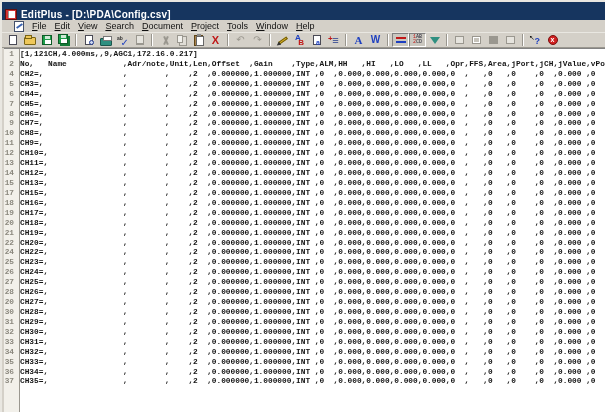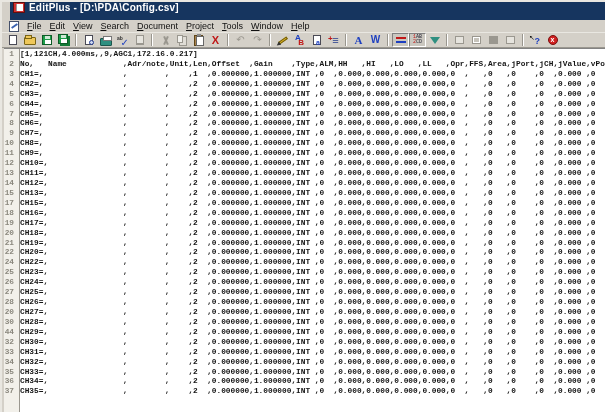--- a/index.html
+++ b/index.html
@@ -4,30 +4,30 @@
 <style>
   html,body{margin:0;padding:0;background:#808080;}
   *{box-sizing:border-box;}
   .window{
     position:relative;width:605px;height:412px;background:#d4d0c8;
     border-left:2px solid #e9e7e1;border-top:2px solid #e9e7e1;
     font-family:"Liberation Sans",sans-serif;overflow:hidden;
   }
   
   .titlebar{
-    position:absolute;left:8px;top:0;right:0;height:18px;background:#16355f;
-    display:flex;align-items:flex-start;padding:0 3px;gap:4px;
+    position:absolute;left:0;top:0;right:0;height:18px;background:#16355f;
+    display:flex;align-items:flex-end;padding:0 3px;gap:4px;
   }
   .appico{width:12px;height:11px;background:#d23030;border:1px solid #5c0f0f;position:relative;flex:0 0 auto;}
   .appico::after{content:"";position:absolute;right:1px;top:1px;width:6px;height:7px;background:#fff;border-left:1px solid #999;}
   .title-text{color:#fff;font-size:10px;font-weight:bold;letter-spacing:.2px;white-space:nowrap;}
   
   .menubar{
     position:absolute;left:0;top:18px;right:0;height:13px;background:#d4d0c8;
-    display:flex;align-items:center;padding:0 6px;font-size:9px;color:#111;
+    display:flex;align-items:center;padding:0 11px;font-size:9px;color:#111;
     border-bottom:1px solid #e9e7e1;
   }
   .mdoc{width:10px;height:11px;background:#fff;border:1px solid #44506a;position:relative;margin:0 4px 0 1px;flex:0 0 auto;}
   .mdoc::after{content:"";position:absolute;left:1px;top:3px;width:7px;height:2px;background:#3a62b0;transform:rotate(-35deg);}
   .mitem{padding:1px 4px;white-space:nowrap;}
   .mitem u{text-decoration:underline;}
   
   .toolbar{
     position:absolute;left:0;top:31px;right:0;height:15px;background:#d4d0c8;
     display:flex;align-items:center;padding:0 2px;
@@ -217,21 +217,20 @@
       <div class="tbtn">
         <i class="stp">x</i>
       </div>
     </div>
 
   <div class="editor">
     <div class="gutterbg"></div>
     <div class="lines" id="editor-lines">
         <div class="line"><span class="ln">1</span><span class="tx">[1,121CH,4.000ms,,9,AGC1,172.16.0.217]</span></div>
         <div class="line"><span class="ln">2</span><span class="tx">No,   Name            ,Adr/note,Unit,Len,Offset  ,Gain    ,Type,ALM,HH   ,HI   ,LO   ,LL   ,Opr,FFS,Area,jPort,jCH,jValue,vPort</span></div>
-        <div class="line"><span class="ln">3</span><span class="tx">CH1=,                 ,        ,    ,1  ,0.000000,1.000000,INT ,0  ,0.000,0.000,0.000,0.000,0  ,   ,0   ,0    ,0  ,0.000 ,0</span></div>
         <div class="line"><span class="ln">4</span><span class="tx">CH2=,                 ,        ,    ,2  ,0.000000,1.000000,INT ,0  ,0.000,0.000,0.000,0.000,0  ,   ,0   ,0    ,0  ,0.000 ,0</span></div>
         <div class="line"><span class="ln">5</span><span class="tx">CH3=,                 ,        ,    ,2  ,0.000000,1.000000,INT ,0  ,0.000,0.000,0.000,0.000,0  ,   ,0   ,0    ,0  ,0.000 ,0</span></div>
         <div class="line"><span class="ln">6</span><span class="tx">CH4=,                 ,        ,    ,2  ,0.000000,1.000000,INT ,0  ,0.000,0.000,0.000,0.000,0  ,   ,0   ,0    ,0  ,0.000 ,0</span></div>
         <div class="line"><span class="ln">7</span><span class="tx">CH5=,                 ,        ,    ,2  ,0.000000,1.000000,INT ,0  ,0.000,0.000,0.000,0.000,0  ,   ,0   ,0    ,0  ,0.000 ,0</span></div>
         <div class="line"><span class="ln">8</span><span class="tx">CH6=,                 ,        ,    ,2  ,0.000000,1.000000,INT ,0  ,0.000,0.000,0.000,0.000,0  ,   ,0   ,0    ,0  ,0.000 ,0</span></div>
         <div class="line"><span class="ln">9</span><span class="tx">CH7=,                 ,        ,    ,2  ,0.000000,1.000000,INT ,0  ,0.000,0.000,0.000,0.000,0  ,   ,0   ,0    ,0  ,0.000 ,0</span></div>
         <div class="line"><span class="ln">10</span><span class="tx">CH8=,                 ,        ,    ,2  ,0.000000,1.000000,INT ,0  ,0.000,0.000,0.000,0.000,0  ,   ,0   ,0    ,0  ,0.000 ,0</span></div>
         <div class="line"><span class="ln">11</span><span class="tx">CH9=,                 ,        ,    ,2  ,0.000000,1.000000,INT ,0  ,0.000,0.000,0.000,0.000,0  ,   ,0   ,0    ,0  ,0.000 ,0</span></div>
         <div class="line"><span class="ln">12</span><span class="tx">CH10=,                ,        ,    ,2  ,0.000000,1.000000,INT ,0  ,0.000,0.000,0.000,0.000,0  ,   ,0   ,0    ,0  ,0.000 ,0</span></div>
         <div class="line"><span class="ln">13</span><span class="tx">CH11=,                ,        ,    ,2  ,0.000000,1.000000,INT ,0  ,0.000,0.000,0.000,0.000,0  ,   ,0   ,0    ,0  ,0.000 ,0</span></div>
@@ -243,21 +242,21 @@
         <div class="line"><span class="ln">20</span><span class="tx">CH18=,                ,        ,    ,2  ,0.000000,1.000000,INT ,0  ,0.000,0.000,0.000,0.000,0  ,   ,0   ,0    ,0  ,0.000 ,0</span></div>
         <div class="line"><span class="ln">21</span><span class="tx">CH19=,                ,        ,    ,2  ,0.000000,1.000000,INT ,0  ,0.000,0.000,0.000,0.000,0  ,   ,0   ,0    ,0  ,0.000 ,0</span></div>
         <div class="line"><span class="ln">22</span><span class="tx">CH20=,                ,        ,    ,2  ,0.000000,1.000000,INT ,0  ,0.000,0.000,0.000,0.000,0  ,   ,0   ,0    ,0  ,0.000 ,0</span></div>
         <div class="line"><span class="ln">24</span><span class="tx">CH22=,                ,        ,    ,2  ,0.000000,1.000000,INT ,0  ,0.000,0.000,0.000,0.000,0  ,   ,0   ,0    ,0  ,0.000 ,0</span></div>
         <div class="line"><span class="ln">25</span><span class="tx">CH23=,                ,        ,    ,2  ,0.000000,1.000000,INT ,0  ,0.000,0.000,0.000,0.000,0  ,   ,0   ,0    ,0  ,0.000 ,0</span></div>
         <div class="line"><span class="ln">26</span><span class="tx">CH24=,                ,        ,    ,2  ,0.000000,1.000000,INT ,0  ,0.000,0.000,0.000,0.000,0  ,   ,0   ,0    ,0  ,0.000 ,0</span></div>
         <div class="line"><span class="ln">27</span><span class="tx">CH25=,                ,        ,    ,2  ,0.000000,1.000000,INT ,0  ,0.000,0.000,0.000,0.000,0  ,   ,0   ,0    ,0  ,0.000 ,0</span></div>
         <div class="line"><span class="ln">28</span><span class="tx">CH26=,                ,        ,    ,2  ,0.000000,1.000000,INT ,0  ,0.000,0.000,0.000,0.000,0  ,   ,0   ,0    ,0  ,0.000 ,0</span></div>
         <div class="line"><span class="ln">20</span><span class="tx">CH27=,                ,        ,    ,2  ,0.000000,1.000000,INT ,0  ,0.000,0.000,0.000,0.000,0  ,   ,0   ,0    ,0  ,0.000 ,0</span></div>
         <div class="line"><span class="ln">30</span><span class="tx">CH28=,                ,        ,    ,2  ,0.000000,1.000000,INT ,0  ,0.000,0.000,0.000,0.000,0  ,   ,0   ,0    ,0  ,0.000 ,0</span></div>
-        <div class="line"><span class="ln">44</span><span class="tx">CH29=,                ,        ,    ,2  ,0.000000,1.000000,INT ,0  ,0.000,0.000,0.000,0.000,0  ,   ,0   ,0    ,0  ,0.000 ,0</span></div>
+        <div class="line"><span class="ln">31</span><span class="tx">CH29=,                ,        ,    ,2  ,0.000000,1.000000,INT ,0  ,0.000,0.000,0.000,0.000,0  ,   ,0   ,0    ,0  ,0.000 ,0</span></div>
         <div class="line"><span class="ln">32</span><span class="tx">CH30=,                ,        ,    ,2  ,0.000000,1.000000,INT ,0  ,0.000,0.000,0.000,0.000,0  ,   ,0   ,0    ,0  ,0.000 ,0</span></div>
         <div class="line"><span class="ln">33</span><span class="tx">CH31=,                ,        ,    ,2  ,0.000000,1.000000,INT ,0  ,0.000,0.000,0.000,0.000,0  ,   ,0   ,0    ,0  ,0.000 ,0</span></div>
         <div class="line"><span class="ln">34</span><span class="tx">CH32=,                ,        ,    ,2  ,0.000000,1.000000,INT ,0  ,0.000,0.000,0.000,0.000,0  ,   ,0   ,0    ,0  ,0.000 ,0</span></div>
         <div class="line"><span class="ln">35</span><span class="tx">CH33=,                ,        ,    ,2  ,0.000000,1.000000,INT ,0  ,0.000,0.000,0.000,0.000,0  ,   ,0   ,0    ,0  ,0.000 ,0</span></div>
         <div class="line"><span class="ln">36</span><span class="tx">CH34=,                ,        ,    ,2  ,0.000000,1.000000,INT ,0  ,0.000,0.000,0.000,0.000,0  ,   ,0   ,0    ,0  ,0.000 ,0</span></div>
         <div class="line"><span class="ln">37</span><span class="tx">CH35=,                ,        ,    ,2  ,0.000000,1.000000,INT ,0  ,0.000,0.000,0.000,0.000,0  ,   ,0   ,0    ,0  ,0.000 ,0</span></div>
       </div>
   </div>
 </div>
 

